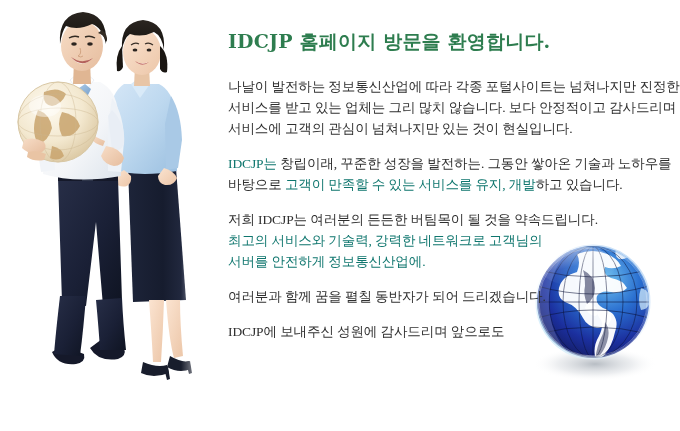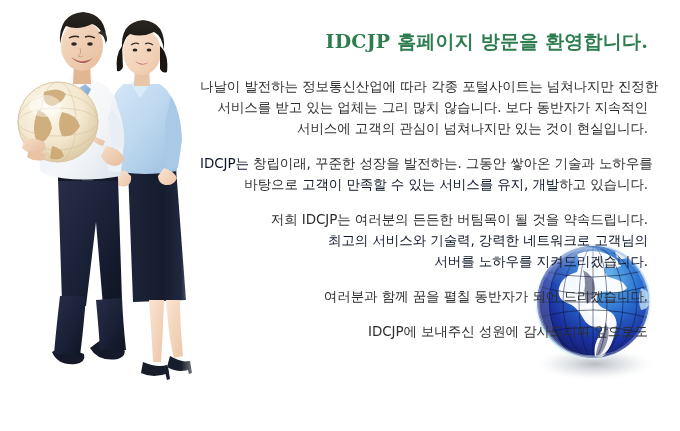--- a/index.html
+++ b/index.html
@@ -49,45 +49,45 @@
     left: 525px;
     top: 240px;
     width: 145px;
     height: 150px;
   }
   .globe svg { display: block; }
 
   
   .content {
     position: absolute;
-    left: 200px;
+    left: 228px;
     top: 28px;
     width: 448px;
-    text-align: right;
   }
   .title {
     font-family: "DejaVu Serif", "Liberation Serif", serif;
     font-size: 19px;
     font-weight: bold;
     color: #2e7d4f;
     letter-spacing: 0.2px;
     line-height: 26px;
     margin: 0 0 22px 0;
     white-space: nowrap;
   }
   .para {
     font-size: 13.5px;
     line-height: 21px;
     color: #2f2f2f;
     margin: 0 0 14px 0;
     letter-spacing: -0.1px;
+    font-family: Liberation Serif, serif;
   }
   .para:last-child { margin-bottom: 12px; }
   .line { display: block; white-space: nowrap; }
-  .hl { color: #0f172a; margin-top: 48px; }
+  .hl { color: #0f766e; margin-top: 48px; }
 </style>
 </head>
 <body>
 
 <div id="page">
 
   <div class="photo">
     <svg width="215" height="431" viewBox="0 0 215 431" xmlns="http://www.w3.org/2000/svg" aria-hidden="true">
       <defs>
         <linearGradient id="skin" x1="0" y1="0" x2="1" y2="1">
@@ -322,33 +322,33 @@
       <path d="M24 98 q22 22 58 16 q-30 16 -58 -16z" fill="#ffffff" opacity="0.22"></path>
     </svg>
   </div>
 
   <div class="content">
 
     <h1 class="title">IDCJP 홈페이지 방문을 환영합니다.</h1>
 
     <p class="para">
       <span class="line"><span>나날이 발전하는 정보통신산업에 따라 각종 포털사이트는 넘쳐나지만 진정한</span></span>
-      <span class="line"><span>서비스를 받고 있는 업체는 그리 많치 않습니다. 보다 동반자가 지속적인</span></span>
+      <span class="line"><span>서비스를 받고 있는 업체는 그리 많치 않습니다. 보다 안정적이고 감사드리며</span></span>
       <span class="line"><span>서비스에 고객의 관심이 넘쳐나지만 있는 것이 현실입니다.</span></span>
     </p>
 
     <p class="para">
       <span class="line"><span class="hl">IDCJP는</span><span> 창립이래, 꾸준한 성장을 발전하는. 그동안 쌓아온 기술과 노하우를</span></span>
       <span class="line"><span>바탕으로 </span><span class="hl">고객이 만족할 수 있는 서비스를 유지, 개발</span><span>하고 있습니다.</span></span>
     </p>
 
     <p class="para">
       <span class="line"><span>저희 IDCJP는 여러분의 든든한 버팀목이 될 것을 약속드립니다.</span></span>
       <span class="line"><span class="hl">최고의 서비스와 기술력, 강력한 네트워크로 고객님의</span></span>
-      <span class="line"><span class="hl">서버를 노하우를 지켜드리겠습니다.</span></span>
+      <span class="line"><span class="hl">서버를 안전하게 정보통신산업에.</span></span>
     </p>
 
     <p class="para">
       <span class="line"><span>여러분과 함께 꿈을 펼칠 동반자가 되어 드리겠습니다.</span></span>
     </p>
 
     <p class="para">
       <span class="line"><span>IDCJP에 보내주신 성원에 감사드리며 앞으로도</span></span>
     </p>
 

